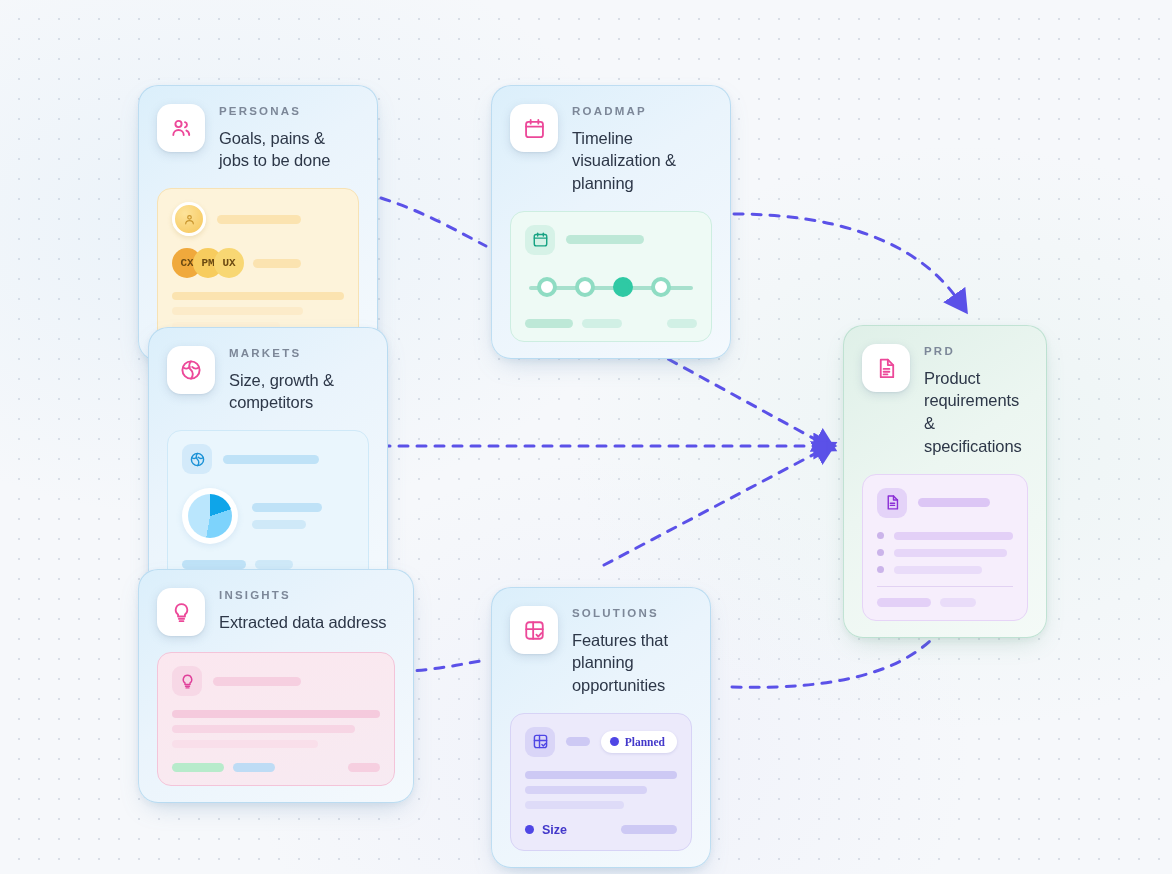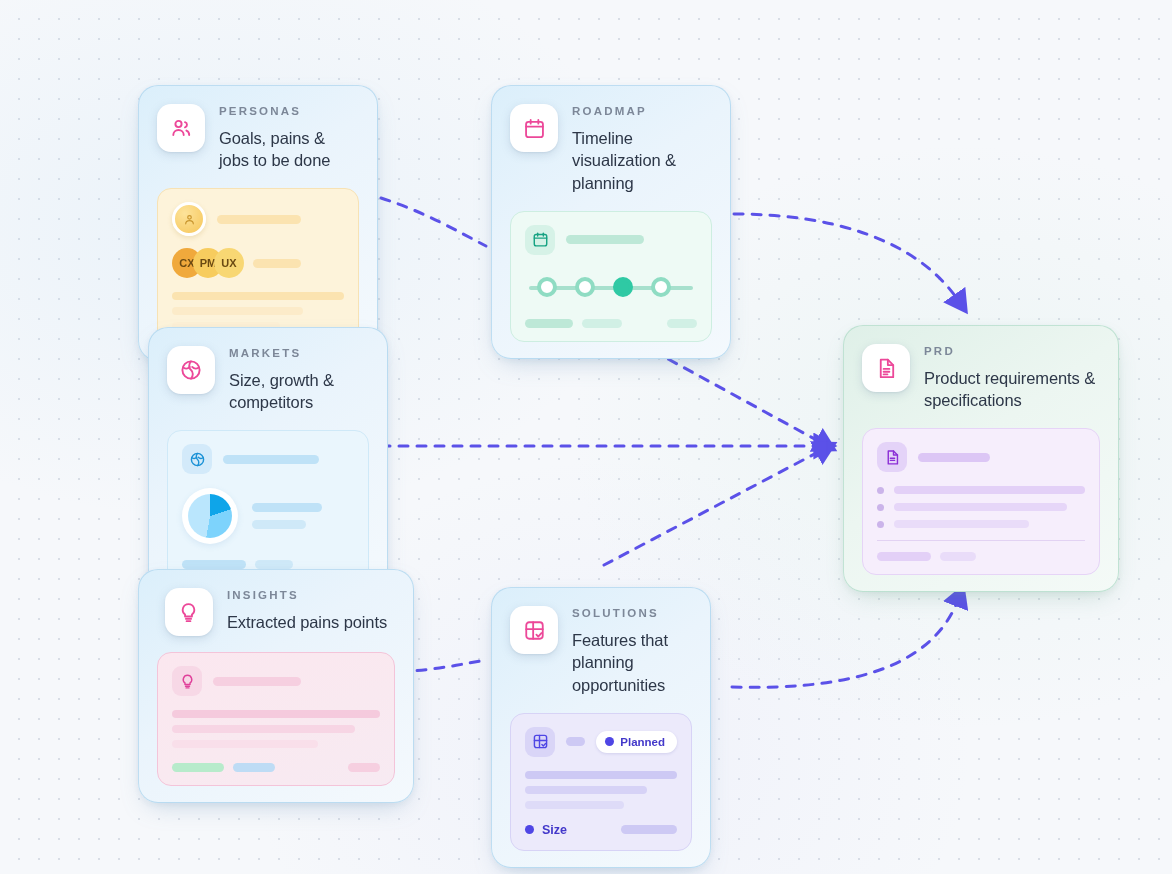--- a/index.html
+++ b/index.html
@@ -39,21 +39,21 @@
     background:linear-gradient(145deg,#dbeffb 0%,#eaf4fc 42%,#f4f9fd 100%);
     border:1px solid rgba(172,212,238,0.75);
     box-shadow:0 10px 26px -10px rgba(96,140,180,0.38), 0 2px 6px rgba(120,150,180,0.10);
   }
   .card.tint-green{
     background:linear-gradient(145deg,#dff0e8 0%,#ecf6f1 45%,#f4faf7 100%);
     border:1px solid rgba(176,219,200,0.75);
     box-shadow:0 10px 26px -10px rgba(90,150,125,0.32), 0 2px 6px rgba(120,160,145,0.10);
   }
 
-  .card-head{ display:flex; gap:14px; align-items:flex-start;justify-content:center; }
+  .card-head{ display:flex; gap:14px; align-items:flex-start; }
   .icon-tile{
     width:48px;height:48px;border-radius:14px;background:#ffffff;
     display:flex;align-items:center;justify-content:center;flex:0 0 48px;
     box-shadow:0 3px 10px rgba(110,135,165,0.22), 0 1px 2px rgba(110,135,165,0.14);
   }
   .head-text{ padding-top:2px; min-width:0; }
   .eyebrow{
     font-size:11.5px; letter-spacing:2.2px; font-weight:700;
     color:#7c8798; text-transform:uppercase; line-height:1;
     margin-bottom:9px;
@@ -71,21 +71,21 @@
   .mini-row{ display:flex; align-items:center; gap:11px; }
   .mini-tile{
     width:30px;height:30px;border-radius:9px;display:flex;align-items:center;justify-content:center;flex:0 0 30px;
   }
   .bar{ height:9px; border-radius:5px; }
   .bar.sm{ height:8px; }
   .lines{ margin-top:14px; display:flex; flex-direction:column; gap:7px; }
   .chips{ margin-top:12px; display:flex; gap:9px; align-items:center; }
 
   
-  .mini.amber{ background:#fdf3da; border:1px solid #f7e2b4; }
+  .mini.amber{ background:#fdf3da; border:1px solid #f7e2b4;font-family:Liberation Mono, monospace; }
   .mini.amber .bar{ background:#fbe3b0; }
   .avatar-big{
     width:34px;height:34px;border-radius:50%;
     background:radial-gradient(circle at 35% 30%, #fde39a, #f6c659);
     border:3px solid #fff; box-shadow:0 2px 5px rgba(180,140,40,0.20);
     display:flex;align-items:center;justify-content:center;
   }
   .avstack{ display:flex; align-items:center; }
   .avstack .av{
     width:30px;height:30px;border-radius:50%;
@@ -127,20 +127,21 @@
   .mini.rose .bar{ background:#f6cfe0; }
 
   
   .mini.indigo{ background:#eceafb; border:1px solid #d7d3f6; }
   .mini.indigo .bar{ background:#cdc9f4; }
   .pill{
     margin-left:auto; background:#ffffff; border-radius:20px;
     padding:5px 12px 5px 9px; display:flex; align-items:center; gap:6px;
     font-size:11.5px; font-weight:700; color:#4338ca;
     box-shadow:0 1px 3px rgba(90,90,180,0.18);
+    font-family:Liberation Serif, serif;
   }
   .dot-sm{ width:9px;height:9px;border-radius:50%; background:#4f46e5; flex:0 0 9px;}
   .tasks-row{ margin-top:14px; display:flex; align-items:center; gap:8px; }
   .tasks-label{ font-size:12.5px; font-weight:700; color:#4338ca; }
 
   
   .mini.violet{ background:#f6eefc; border:1px solid #e6d4f7; }
   .mini.violet .bar{ background:#e3d0f7; }
   .bullet-line{ display:flex; align-items:center; gap:10px; }
   .bullet{ width:7px;height:7px;border-radius:50%;background:#cbb4ea; flex:0 0 7px; }
@@ -323,21 +324,21 @@
     <div class="card-head">
       <div class="icon-tile">
         <svg class="ic" width="23" height="23" viewBox="0 0 24 24" fill="none" stroke="#ec4899" stroke-width="1.9" stroke-linecap="round" stroke-linejoin="round">
           <path d="M12 3.2a6 6 0 0 0-3.6 10.8v2.2h7.2v-2.2A6 6 0 0 0 12 3.2Z"></path>
           <path d="M9.2 18.6h5.6"></path>
             <path d="M10 21h4"></path>
         </svg>
       </div>
       <div class="head-text">
         <div class="eyebrow">INSIGHTS</div>
-        <div class="headline">Extracted pains points</div>
+        <div class="headline">Extracted data address</div>
       </div>
     </div>
 
     <div class="mini rose">
       <div class="mini-row">
         <div class="mini-tile" style="background:#f7d8e6;">
           <svg width="17" height="17" viewBox="0 0 24 24" fill="none" stroke="#e0409a" stroke-width="2" stroke-linecap="round" stroke-linejoin="round">
             <path d="M12 3.2a6 6 0 0 0-3.6 10.8v2.2h7.2v-2.2A6 6 0 0 0 12 3.2Z"></path>
             <path d="M9.2 18.6h5.6"></path>
               <path d="M10 21h4"></path>
@@ -400,21 +401,21 @@
       </div>
 
       <div class="tasks-row">
         <span class="dot-sm"></span>
         <span class="tasks-label">Size</span>
         <div class="bar" style="width:56px; background:#cdc9f4; margin-left:auto;"></div>
       </div>
     </div>
   </div>
 
-  <div class="card tint-green" style="left:843px; top:325px; width:276px;">
+  <div class="card tint-green" style="left:843px; top:325px; width:204px;">
     <div class="card-head">
       <div class="icon-tile">
         <svg class="ic" width="23" height="23" viewBox="0 0 24 24" fill="none" stroke="#ec4899" stroke-width="1.9" stroke-linecap="round" stroke-linejoin="round">
           <path d="M6 2.8h7.4L19 8.4V21H6Z"></path>
           <path d="M13.4 2.8V8.4H19"></path>
           <path d="M9 12.4h6"></path>
             <path d="M9 15.4h6"></path>
             <path d="M9 18.2h4"></path>
         </svg>
       </div>

